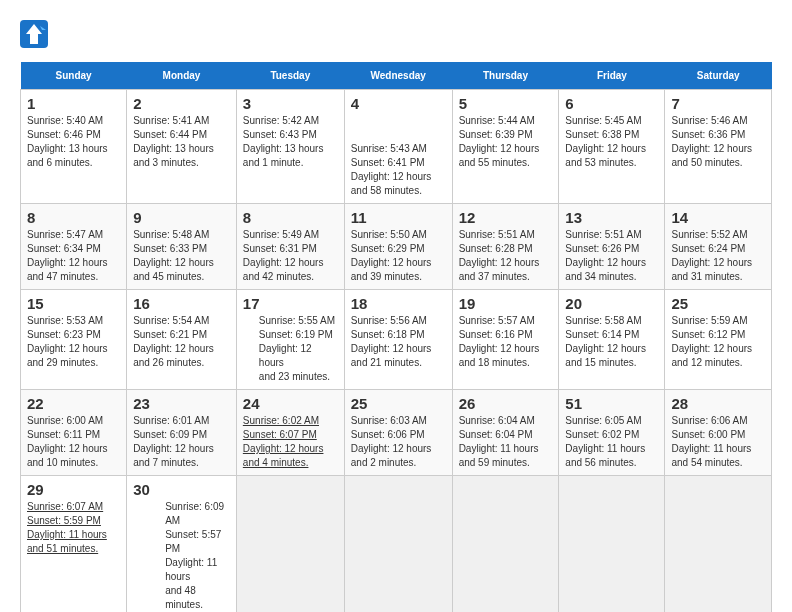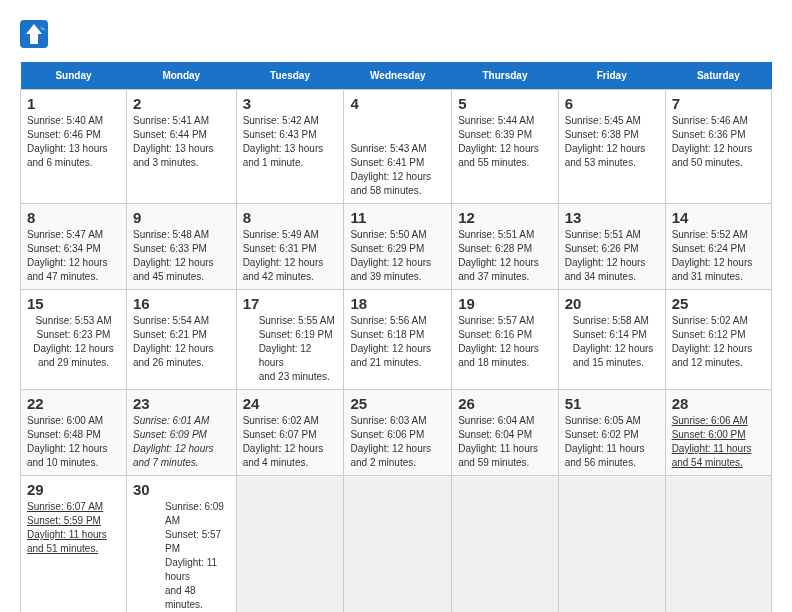--- a/index.html
+++ b/index.html
@@ -215,21 +215,21 @@
           <span class="day-num">14</span>
           <div class="day-info" style="white-space: pre-line;">Sunrise: 5:52 AM
 Sunset: 6:24 PM
 Daylight: 12 hours
 and 31 minutes.</div>
         </td>
       </tr>
       <tr>
         <td>
           <span class="day-num">15</span>
-          <div class="day-info" style="white-space: pre-line; text-align: center;">Sunrise: 5:53 AM
+          <div class="day-info" style="white-space: pre-line;">Sunrise: 5:53 AM
 Sunset: 6:23 PM
 Daylight: 12 hours
 and 29 minutes.</div>
         </td>
         <td>
           <span class="day-num">16</span>
           <div class="day-info" style="white-space: pre-line;">Sunrise: 5:54 AM
 Sunset: 6:21 PM
 Daylight: 12 hours
 and 26 minutes.</div>
@@ -250,51 +250,51 @@
         </td>
         <td>
           <span class="day-num">19</span>
           <div class="day-info" style="white-space: pre-line;">Sunrise: 5:57 AM
 Sunset: 6:16 PM
 Daylight: 12 hours
 and 18 minutes.</div>
         </td>
         <td>
           <span class="day-num">20</span>
-          <div class="day-info" style="white-space: pre-line; margin-left: 8px;">Sunrise: 5:58 AM
+          <div class="day-info" style="white-space: pre-line;">Sunrise: 5:58 AM
 Sunset: 6:14 PM
 Daylight: 12 hours
 and 15 minutes.</div>
         </td>
         <td>
           <span class="day-num">25</span>
-          <div class="day-info" style="white-space: pre-line;">Sunrise: 5:02 AM
+          <div class="day-info" style="white-space: pre-line;">Sunrise: 5:59 AM
 Sunset: 6:12 PM
 Daylight: 12 hours
 and 12 minutes.</div>
         </td>
       </tr>
       <tr>
         <td>
           <span class="day-num">22</span>
           <div class="day-info" style="white-space: pre-line;">Sunrise: 6:00 AM
-Sunset: 6:48 PM
+Sunset: 6:11 PM
 Daylight: 12 hours
 and 10 minutes.</div>
         </td>
         <td>
           <span class="day-num">23</span>
-          <div class="day-info" style="white-space: pre-line; font-style: italic;">Sunrise: 6:01 AM
+          <div class="day-info" style="white-space: pre-line;">Sunrise: 6:01 AM
 Sunset: 6:09 PM
 Daylight: 12 hours
 and 7 minutes.</div>
         </td>
         <td>
           <span class="day-num">24</span>
-          <div class="day-info" style="white-space: pre-line;">Sunrise: 6:02 AM
+          <div class="day-info" style="white-space: pre-line; text-decoration: underline;">Sunrise: 6:02 AM
 Sunset: 6:07 PM
 Daylight: 12 hours
 and 4 minutes.</div>
         </td>
         <td>
           <span class="day-num">25</span>
           <div class="day-info" style="white-space: pre-line;">Sunrise: 6:03 AM
 Sunset: 6:06 PM
 Daylight: 12 hours
 and 2 minutes.</div>
@@ -308,21 +308,21 @@
         </td>
         <td>
           <span class="day-num">51</span>
           <div class="day-info" style="white-space: pre-line;">Sunrise: 6:05 AM
 Sunset: 6:02 PM
 Daylight: 11 hours
 and 56 minutes.</div>
         </td>
         <td>
           <span class="day-num">28</span>
-          <div class="day-info" style="white-space: pre-line; text-decoration: underline;">Sunrise: 6:06 AM
+          <div class="day-info" style="white-space: pre-line;">Sunrise: 6:06 AM
 Sunset: 6:00 PM
 Daylight: 11 hours
 and 54 minutes.</div>
         </td>
       </tr>
       <tr>
         <td>
           <span class="day-num">29</span>
           <div class="day-info" style="white-space: pre-line; text-decoration: underline;">Sunrise: 6:07 AM
 Sunset: 5:59 PM

